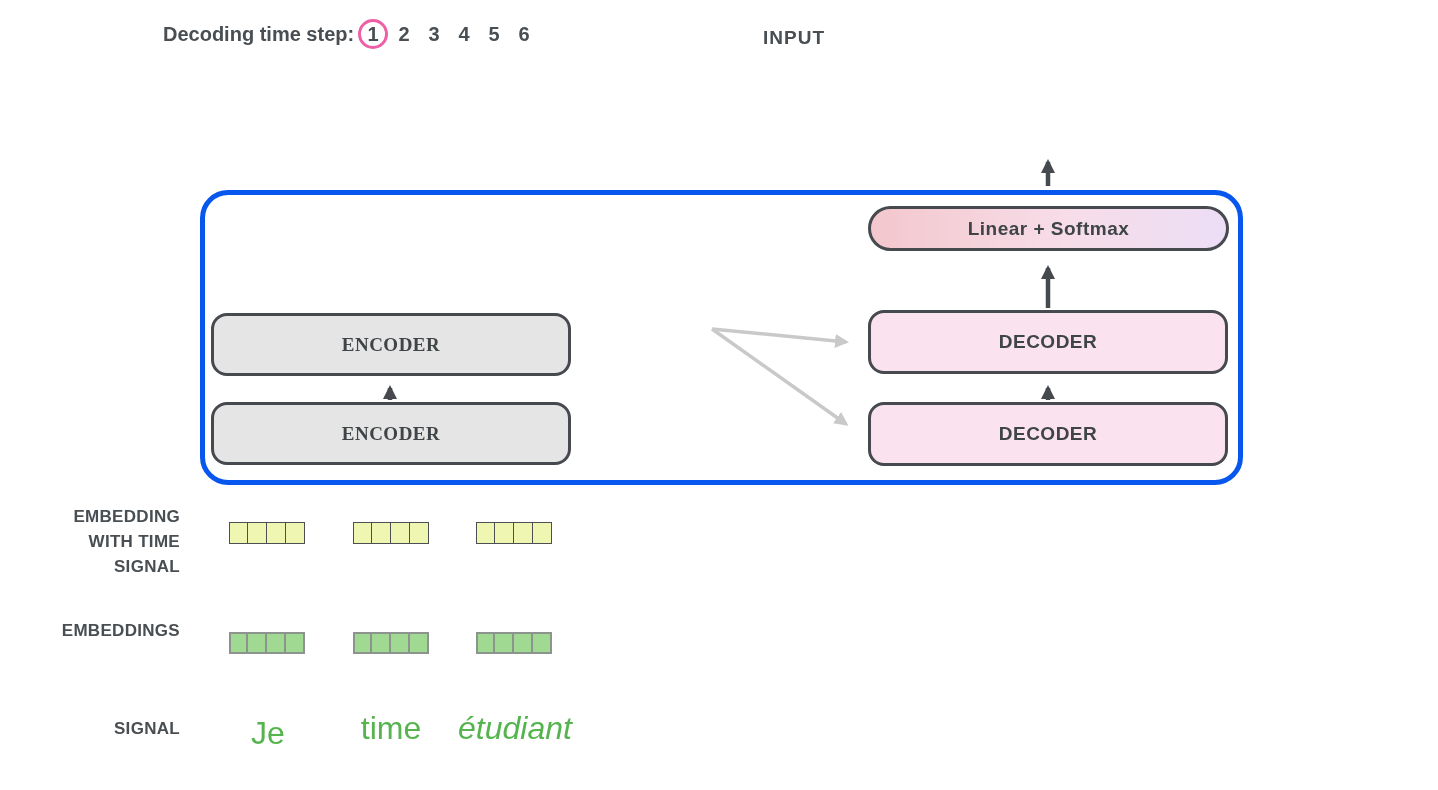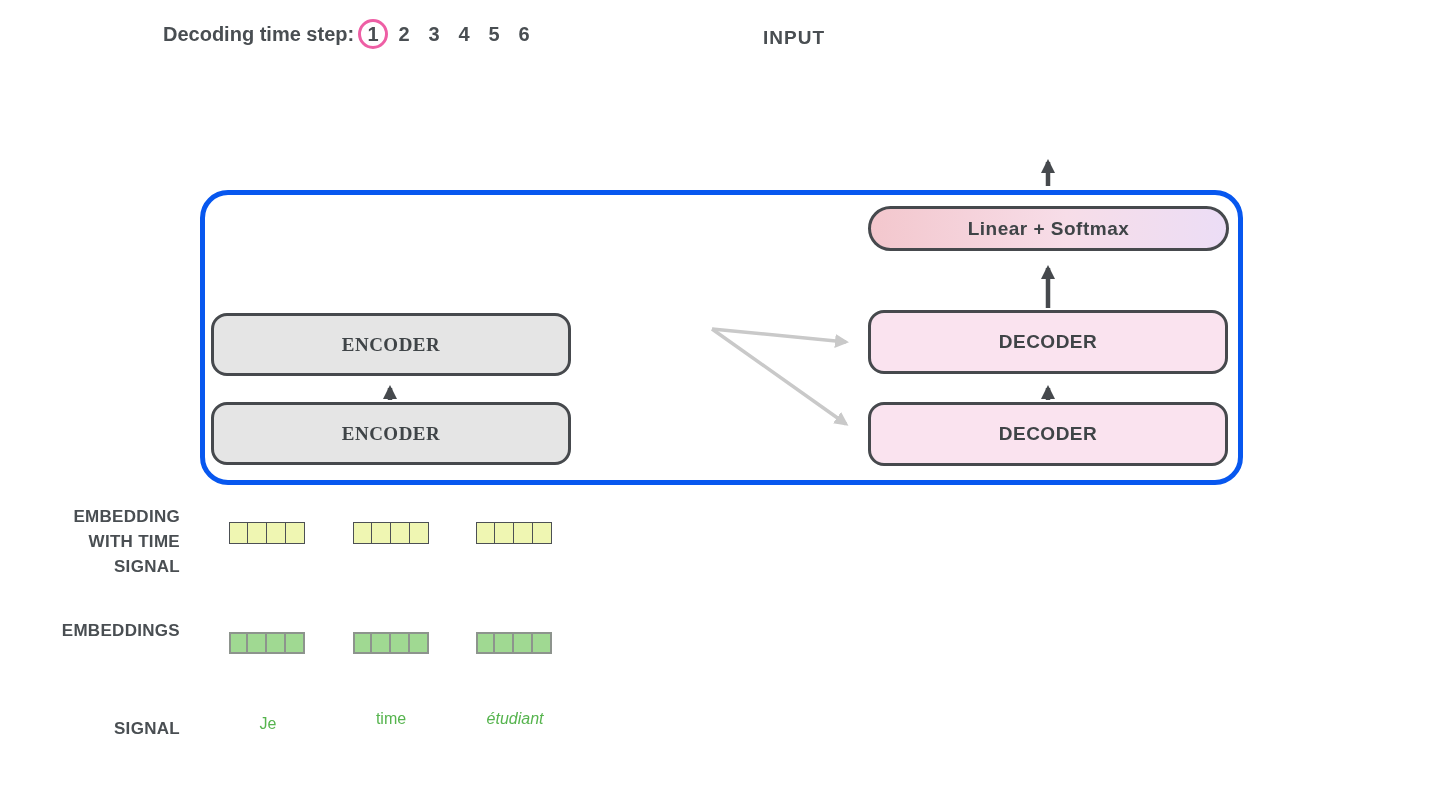--- a/index.html
+++ b/index.html
@@ -63,21 +63,21 @@
   .cell.yellow { background:#eff6b2; border:1.5px solid #4c5054; border-left:none; }
   .cell.yellow:first-child { border-left:1.5px solid #4c5054; }
   .cell.green { background:#a0d992; border:2px solid #8d948d; border-left:none; }
   .cell.green:first-child { border-left:2px solid #8d948d; }
   .yrow { top:522px; }
   .grow { top:632px; }
   .g1 { left:229px; } .g2 { left:353px; } .g3 { left:476px; }
 
   
   .input-word {
-    position:absolute; font-size:16px; color:#56b44e; transform:translateX(-50%);
+    position:absolute; font-size:32px; color:#56b44e; transform:translateX(-50%);
     white-space:nowrap;
   }
   .word-1 { left:268px; top:715px; }
   .word-2 { left:391px; top:710px; }
   .word-3 { left:515px; top:710px;font-style:italic; }
 
   .arrows { position:absolute; left:0; top:0; width:1438px; height:790px; pointer-events:none; }
 </style>
 </head>
 <body>

